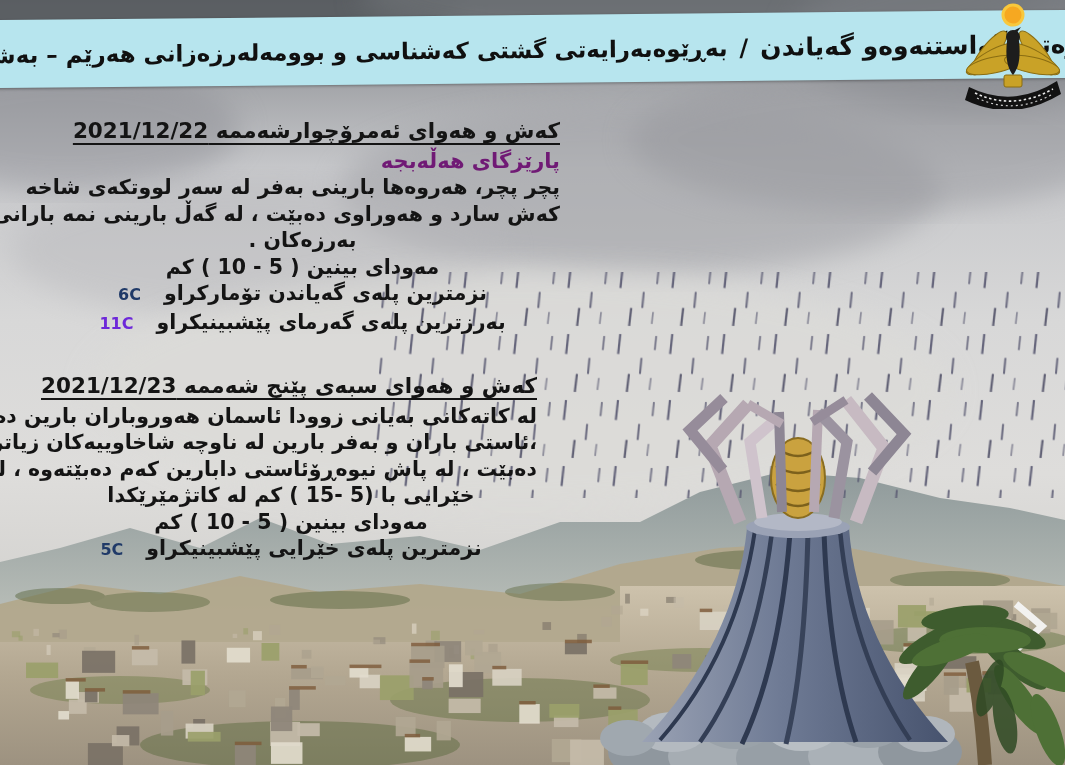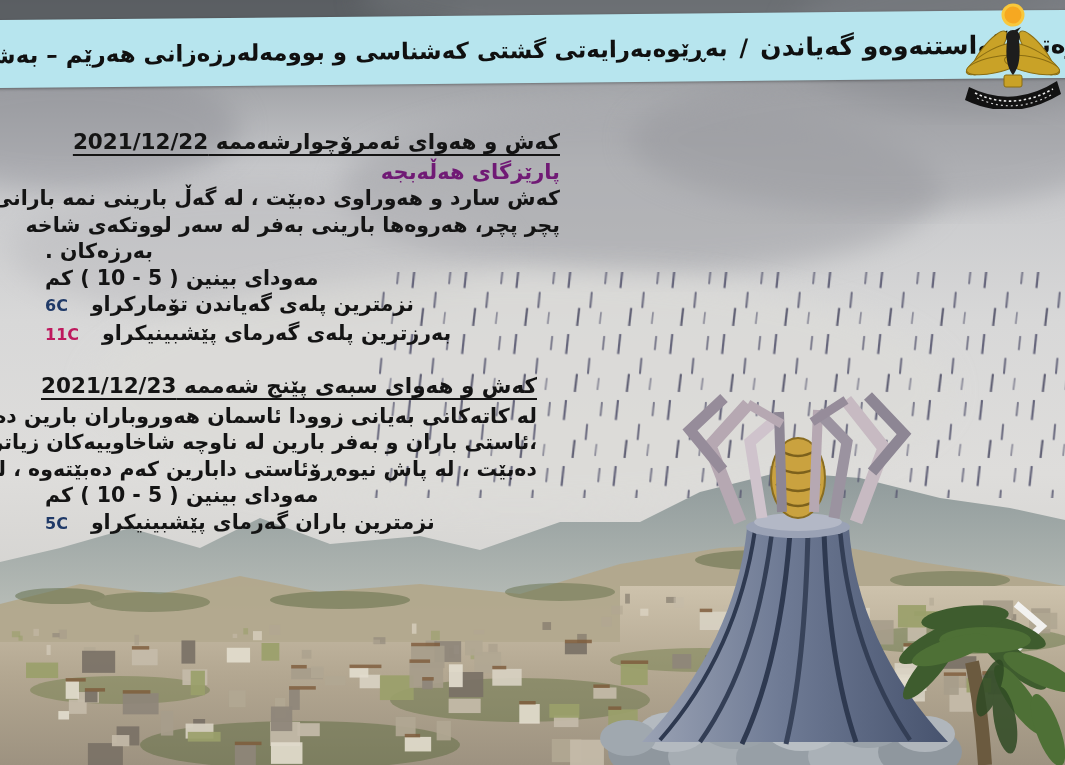--- a/index.html
+++ b/index.html
@@ -26,27 +26,27 @@
   .banner .btxt .sep{font-weight:700;font-size:24px;padding:0 4px;}
   .logo{position:absolute;right:0px;top:1px;width:104px;height:108px;z-index:6;}
   
   .forecast{position:absolute;z-index:5;color:#141414;font-weight:700;}
   .forecast .ln{font-size:20.5px;line-height:26.5px;white-space:nowrap;}
   .forecast .title{
     font-size:21.5px;text-decoration:underline;text-decoration-thickness:2px;
     text-underline-offset:5px;margin-bottom:3px;
   }
   .forecast .province{color:#701a75;font-size:21px;}
-  .forecast .center{text-align:left;}
-  .sec1{top:129px;right:505px;width:515px;text-align:right;}
+  .forecast .center{text-align:center;}
+  .sec1{top:118px;right:505px;width:515px;text-align:right;}
   .sec2{top:373px;right:528px;width:492px;text-align:right;}
   .temp-row{display:block;}
   .temp-row .value{font-size:16px;margin-inline-start:22px;letter-spacing:1px;}
   .v-blue{color:#203a68;}
-  .v-red{color:#be185d;margin-top:27px;}
+  .v-red{color:#6d28d9;margin-top:27px;}
 </style>
 </head>
 <body>
 
 <div id="stage">
 
   <svg id="scene" viewBox="0 0 1065 765" aria-hidden="true">
     <defs>
       <linearGradient id="sky" x1="0" y1="0" x2="0" y2="1">
         <stop offset="0" stop-color="#75787d"></stop>
@@ -377,35 +377,36 @@
     <g>
       <path d="M8,86 Q52,108 96,80 L100,93 Q52,122 4,99 Z" fill="#121212"></path>
       <path d="M14,92 Q52,110 92,88" stroke="#e8e8e8" stroke-width="1.6" fill="none" stroke-dasharray="2.5 2.5"></path>
       <path d="M16,97 Q52,114 90,94" stroke="#cfcfcf" stroke-width="1.2" fill="none" stroke-dasharray="2 3"></path>
     </g>
   </svg>
 
   <section class="forecast sec1">
     <div class="ln title">کەش و هەوای ئەمرۆچوارشەممە  2021/12/22</div>
     <div class="ln province">پارێزگای هەڵەبجە</div>
+    <div class="ln">پچر پچر،  هەروەها  بارینی بەفر لە سەر لووتکەی شاخە</div>
     <div class="ln">کەش سارد و هەوراوی دەبێت ، لە گەڵ بارینی  نمە بارانی</div>
-    <div class="ln">پچر پچر،  هەروەها  بارینی بەفر لە سەر لووتکەی شاخە</div>
     <div class="ln center">بەرزەکان .</div>
     <div class="ln center">مەودای بینین   ( 5 - 10 ) کم</div>
     <div class="ln center temp-row">
       <span>نزمترین پلەی گەیاندن تۆمارکراو</span><span class="value v-blue">6C</span>
     </div>
     <div class="ln center temp-row">
       <span>بەرزترین پلەی گەرمای پێشبینیکراو</span><span class="value v-red">11C</span>
     </div>
   </section>
 
   <section class="forecast sec2">
     <div class="ln title">کەش و هەوای سبەی پێنج شەممە  2021/12/23</div>
     <div class="ln">لە کاتەکانی بەیانی زوودا ئاسمان هەوروباران بارین دەبێت</div>
     <div class="ln">،ئاستی باران و بەفر بارین لە ناوچە شاخاوییەکان زیاتر</div>
     <div class="ln">دەبێت ، لە پاش نیوەڕۆئاستی دابارین کەم دەبێتەوە ، لە</div>
+    <div class="ln center">خێرایی با (5 -15 ) کم لە کاتژمێرێکدا</div>
     <div class="ln center">مەودای بینین   ( 5 - 10 ) کم</div>
     <div class="ln center temp-row">
-      <span>نزمترین باران گەرمای پێشبینیکراو</span><span class="value v-blue">5C</span>
+      <span>نزمترین پلەی خێرایی پێشبینیکراو</span><span class="value v-blue">5C</span>
     </div>
   </section>
 </div>
 
 </body></html>

